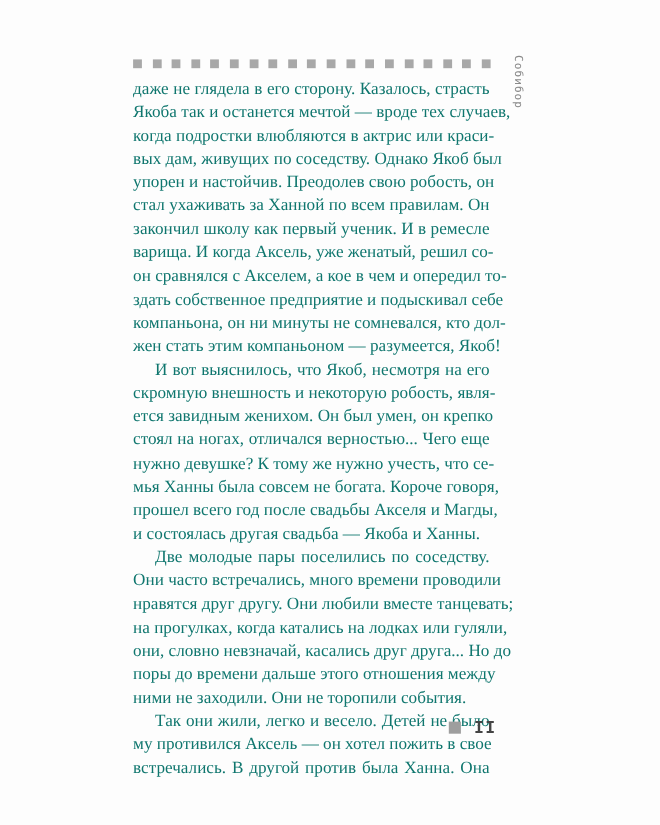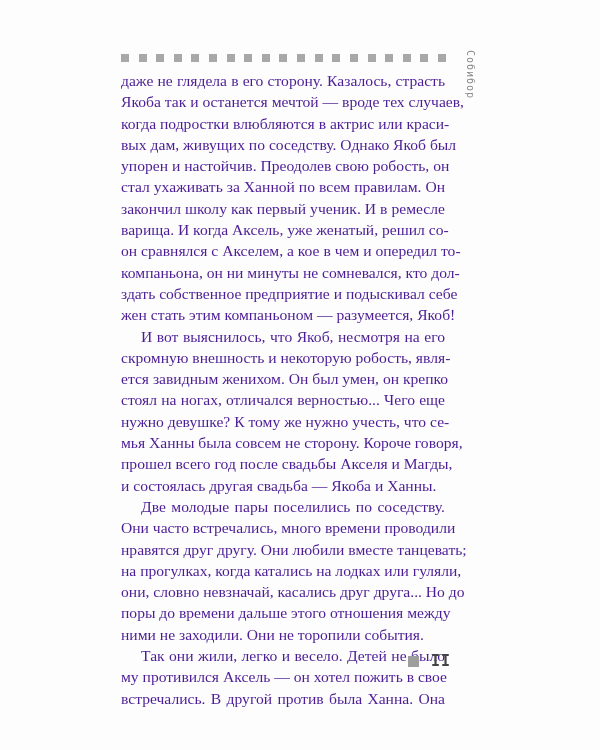--- a/index.html
+++ b/index.html
@@ -25,21 +25,21 @@
     }
     .running-head {
       position: absolute; left: 465px; top: 50px;
       writing-mode: vertical-rl;
       font-family: "DejaVu Sans Mono", "Liberation Mono", monospace;
       font-size: 10px; color: #8a8a8a; letter-spacing: 1px;
     }
     .text-block {
       position: absolute; left: 121px; top: 70px; width: 324px;
       font-family: "Liberation Serif", "DejaVu Serif", serif;
-      font-size: 15.6px; line-height: 21.3px; color: #4c1d95;
+      font-size: 15.6px; line-height: 21.3px; color: #0f766e;
     }
     .line {
       display: block; white-space: nowrap;
       text-align: justify; text-align-last: justify;
       height: 21.3px;
     }
     .line.indent { padding-left: 20px; }
     .line.last { text-align-last: left; }
     .folio {
       position: absolute; left: 408px; top: 652px;
@@ -83,29 +83,29 @@
   <div class="text-block" id="text-block">
       <span class="line">даже не глядела в его сторону. Казалось, страсть</span>
       <span class="line">Якоба так и останется мечтой — вроде тех случаев,</span>
       <span class="line">когда подростки влюбляются в актрис или краси-</span>
       <span class="line">вых дам, живущих по соседству. Однако Якоб был</span>
       <span class="line">упорен и настойчив. Преодолев свою робость, он</span>
       <span class="line">стал ухаживать за Ханной по всем правилам. Он</span>
       <span class="line">закончил школу как первый ученик. И в ремесле</span>
       <span class="line">варища. И когда Аксель, уже женатый, решил со-</span>
       <span class="line">он сравнялся с Акселем, а кое в чем и опередил то-</span>
+      <span class="line">здать собственное предприятие и подыскивал себе</span>
       <span class="line">компаньона, он ни минуты не сомневался, кто дол-</span>
-      <span class="line">здать собственное предприятие и подыскивал себе</span>
       <span class="line last">жен стать этим компаньоном — разумеется, Якоб!</span>
       <span class="line indent">И вот выяснилось, что Якоб, несмотря на его</span>
       <span class="line">скромную внешность и некоторую робость, явля-</span>
       <span class="line">ется завидным женихом. Он был умен, он крепко</span>
       <span class="line">стоял на ногах, отличался верностью... Чего еще</span>
       <span class="line">нужно девушке? К тому же нужно учесть, что се-</span>
-      <span class="line">мья Ханны была совсем не сторону. Короче говоря,</span>
+      <span class="line">мья Ханны была совсем не богата. Короче говоря,</span>
       <span class="line">прошел всего год после свадьбы Акселя и Магды,</span>
       <span class="line last">и состоялась другая свадьба — Якоба и Ханны.</span>
       <span class="line indent">Две молодые пары поселились по соседству.</span>
       <span class="line">Они часто встречались, много времени проводили</span>
       <span class="line">нравятся друг другу. Они любили вместе танцевать;</span>
       <span class="line">на прогулках, когда катались на лодках или гуляли,</span>
       <span class="line">они, словно невзначай, касались друг друга... Но до</span>
       <span class="line">поры до времени дальше этого отношения между</span>
       <span class="line last">ними не заходили. Они не торопили события.</span>
       <span class="line indent">Так они жили, легко и весело. Детей не было</span>

